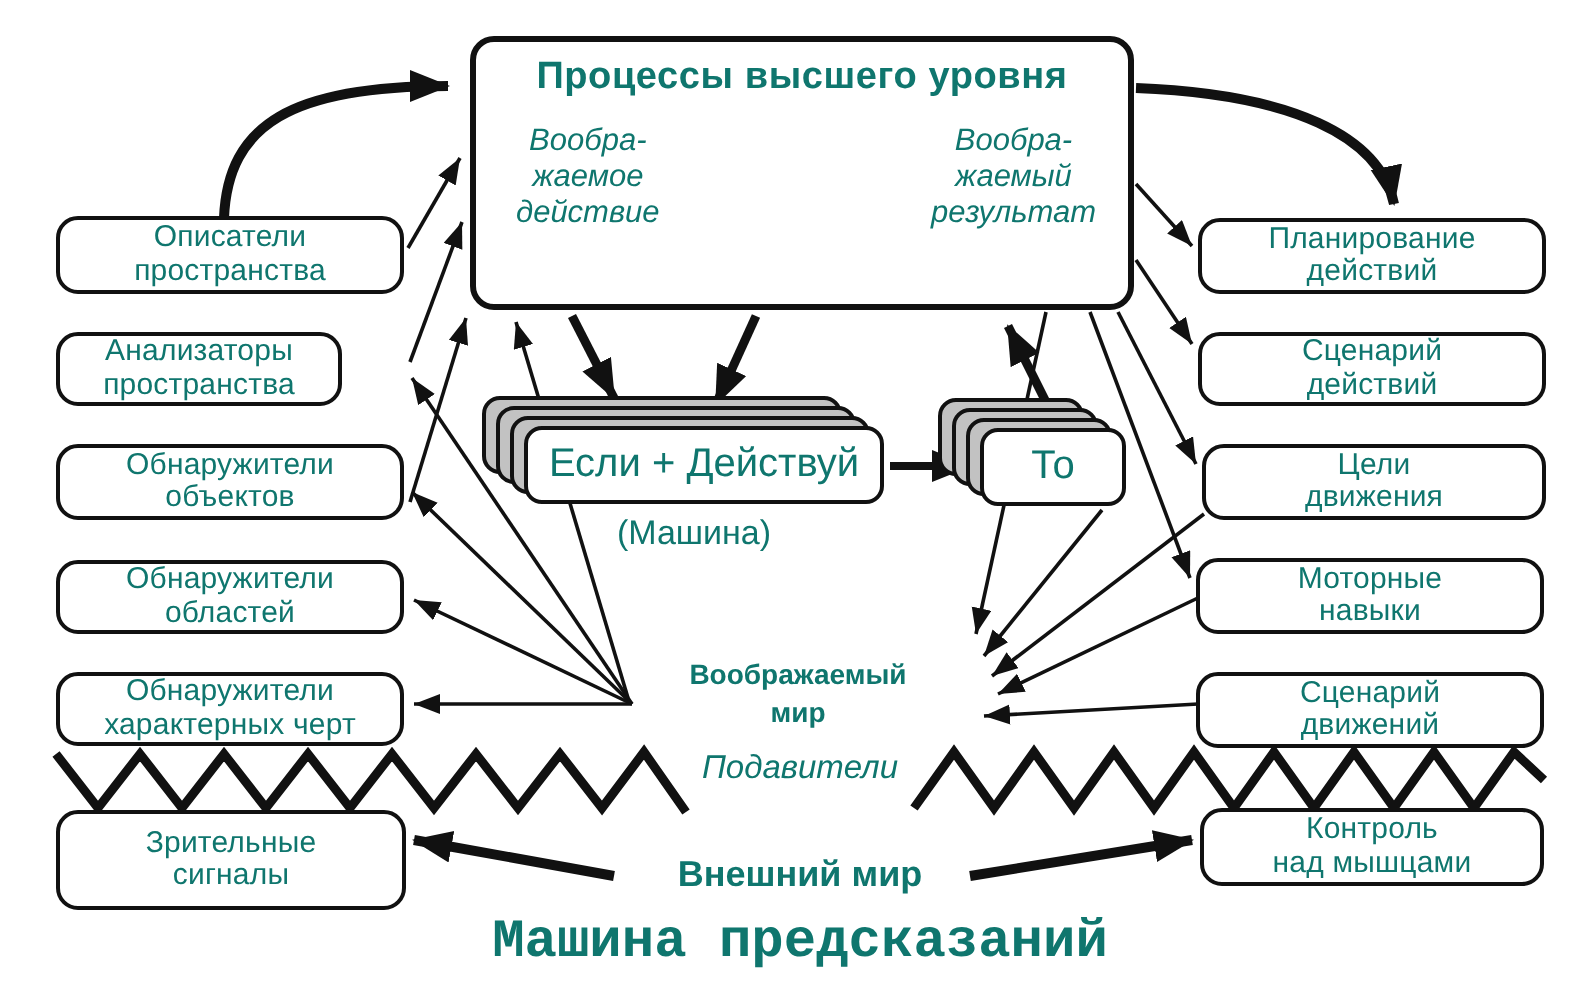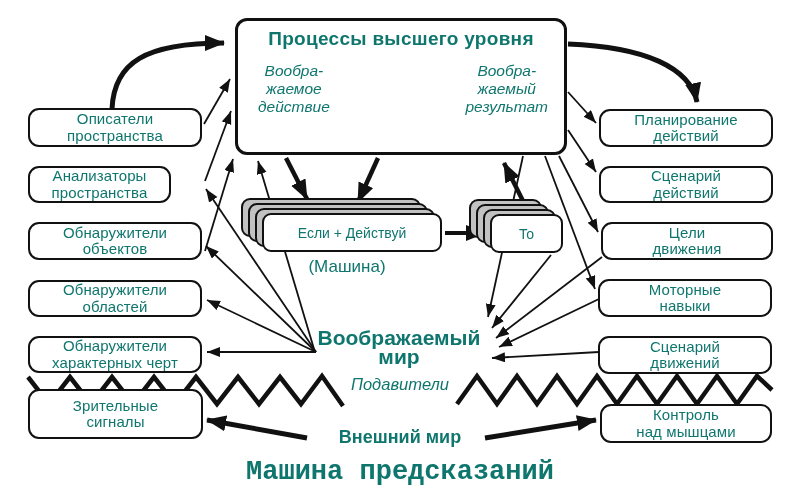--- a/index.html
+++ b/index.html
@@ -17,24 +17,24 @@
   .node span{white-space:pre-line;}
   .topbox{
     position:absolute;box-sizing:border-box;border:3px solid #111;border-radius:12px;
     background:#fff;padding-top:7px;
   }
   .topbox .title{text-align:center;font-weight:bold;font-size:19px;letter-spacing:.3px;}
   .topbox .cols{display:flex;justify-content:space-between;padding:12px 16px 0 20px;}
   .topbox .col{font-style:italic;font-size:15.5px;line-height:18px;text-align:center;white-space:pre-line;}
   .stack{position:absolute;}
   .card{position:absolute;box-sizing:border-box;border:2.5px solid #111;border-radius:9px;background:#c2c2c2;}
-  .card.front{background:#fff;display:flex;align-items:center;justify-content:center;font-size:14px;}
+  .card.front{background:#fff;display:flex;align-items:center;justify-content:center;font-size:20px;}
   .freelabel{position:absolute;text-align:center;white-space:pre-line;}
   .lbl-knowledge{font-size:17px;}
-  .lbl-imagined{font-weight:bold;font-size:21px;line-height:19px;}
+  .lbl-imagined{font-weight:bold;font-size:14px;line-height:19px;}
   .lbl-suppressors{font-style:italic;font-size:16.5px;}
   .lbl-external{font-weight:bold;font-size:18px;}
   .caption{font-family:Liberation Mono, monospace;font-weight:bold;font-size:27px;}
 </style>
 </head>
 <body>
 
 <div class="stage">
 
   <svg class="layer" width="790" height="501" viewBox="0 0 790 501">
@@ -108,21 +108,21 @@
 объектов</span>
     </div>
   <div class="node" style="left:28px;top:280px;width:174px;height:37px;">
     <span>Обнаружители
 областей</span>
     </div>
   <div class="node" style="left:28px;top:336px;width:174px;height:37px;">
     <span>Обнаружители
 характерных черт</span>
     </div>
-  <div class="node" style="left:28px;top:389px;width:175px;height:50px;">
+  <div class="node" style="left:28px;top:405px;width:175px;height:50px;">
     <span>Зрительные
 сигналы</span>
     </div>
 
   <div class="node" style="left:599px;top:109px;width:174px;height:38px;">
     <span>Планирование
 действий</span>
     </div>
   <div class="node" style="left:599px;top:166px;width:174px;height:37px;">
     <span>Сценарий

